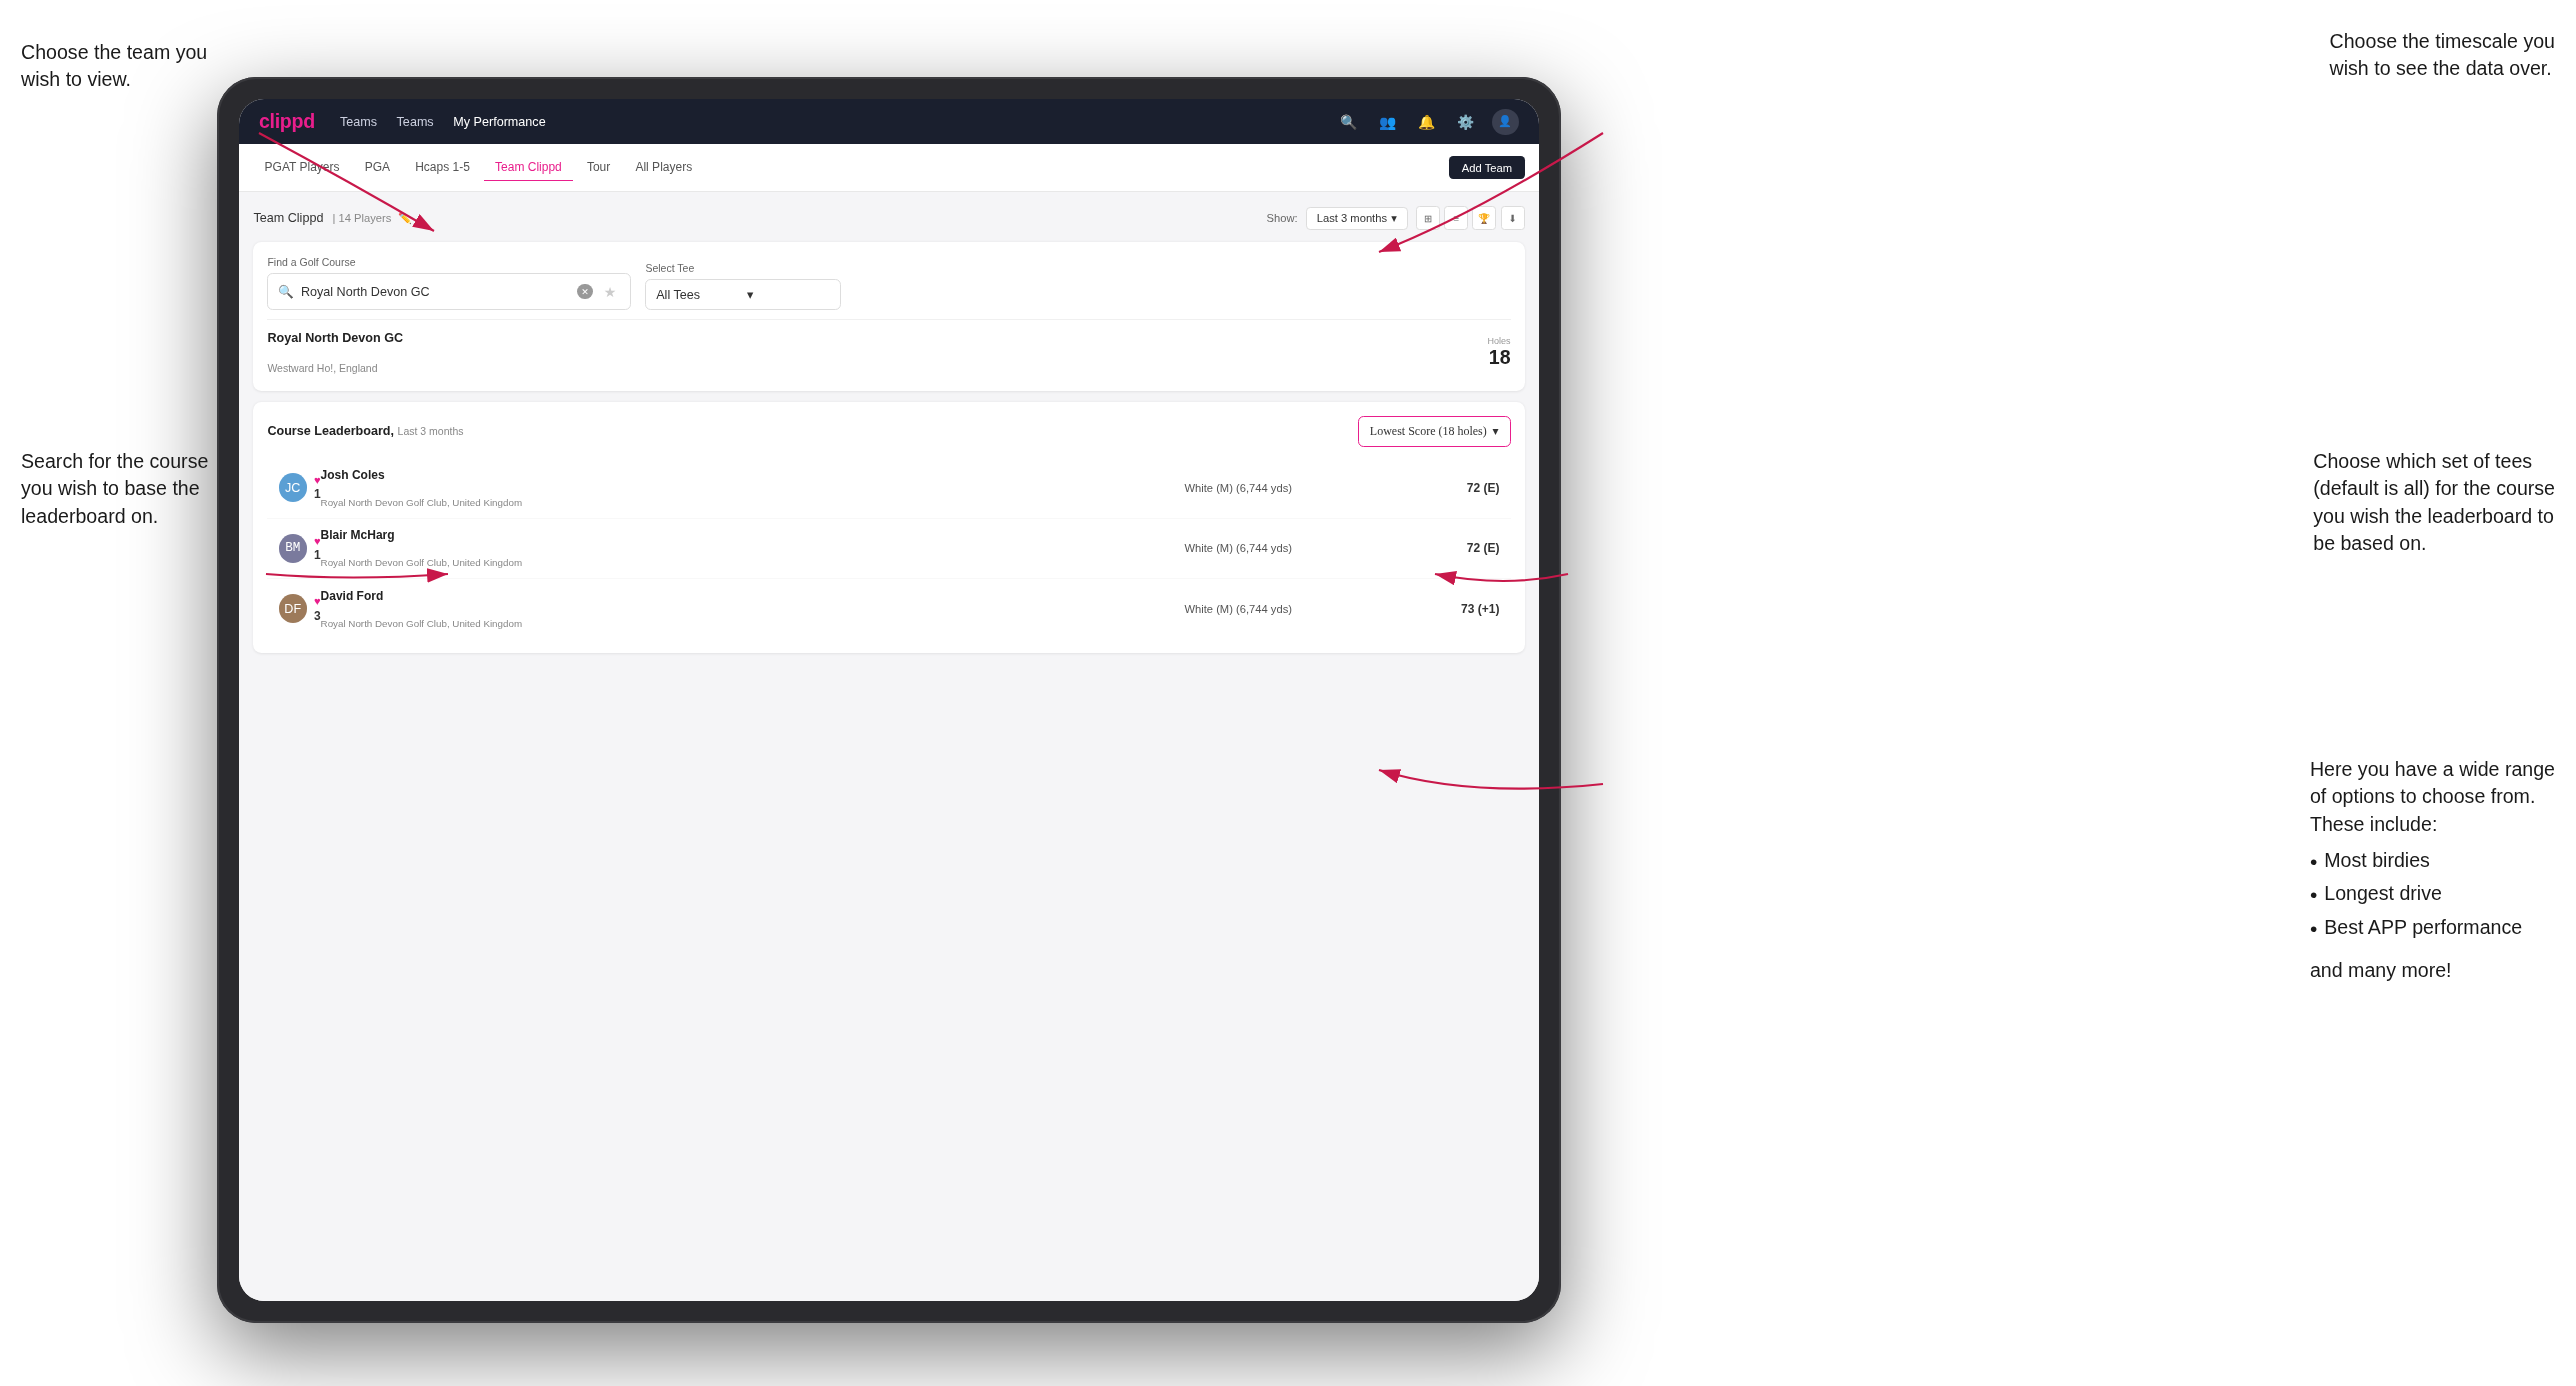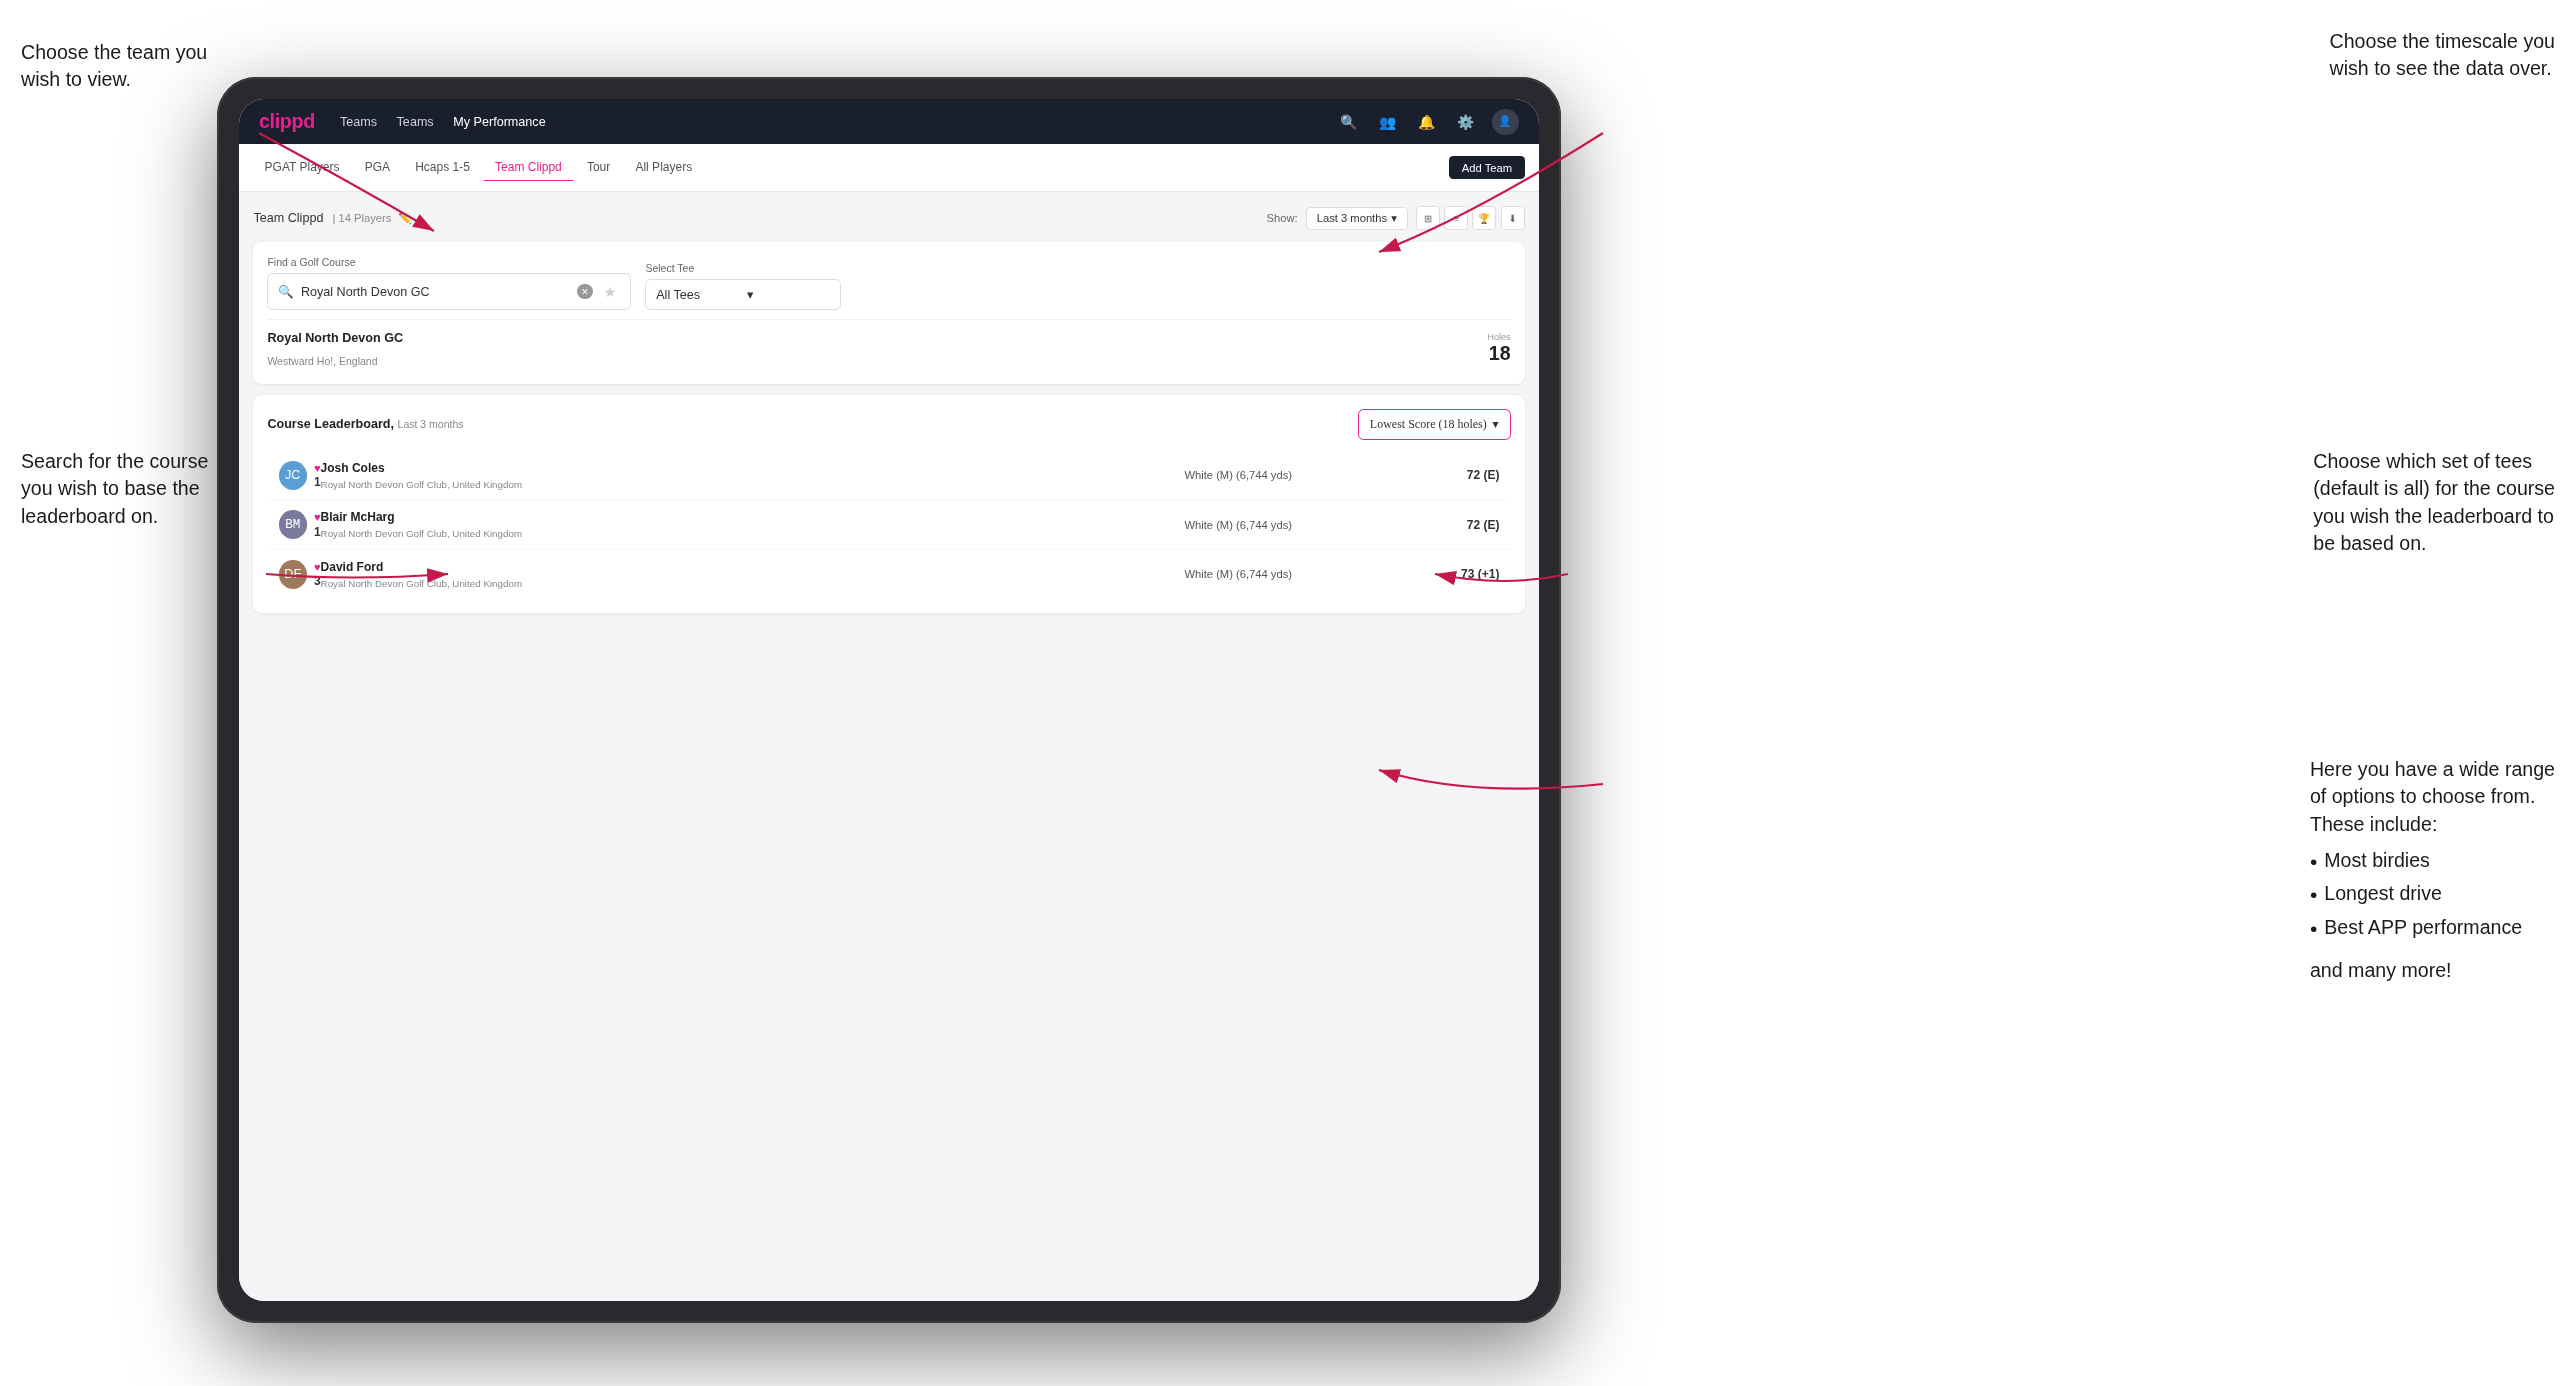--- a/index.html
+++ b/index.html
@@ -332,21 +332,21 @@
 
     .course-result-info { flex: 1; }
     .course-result-name {
       font-size: 12.6px;
       font-weight: 600;
       color: #222;
     }
     .course-result-location {
       font-size: 10.5px;
       color: #888;
-      margin-top: 10px;
+      margin-top: 17px;
     }
 
     .holes-badge {
       text-align: right;
     }
     .holes-label {
       font-size: 9px;
       color: #999;
     }
     .holes-number {
@@ -466,21 +466,21 @@
 
     .player-info { padding-left: 0; }
     .player-name {
       font-size: 12px;
       font-weight: 600;
       color: #222;
     }
     .player-club {
       font-size: 9.8px;
       color: #888;
-      margin-top: 4px;
+      margin-top: 15px;
     }
 
     .tee-cell {
       font-size: 11.2px;
       color: #555;
     }
 
     .score-cell {
       font-size: 12px;
       font-weight: 600;

